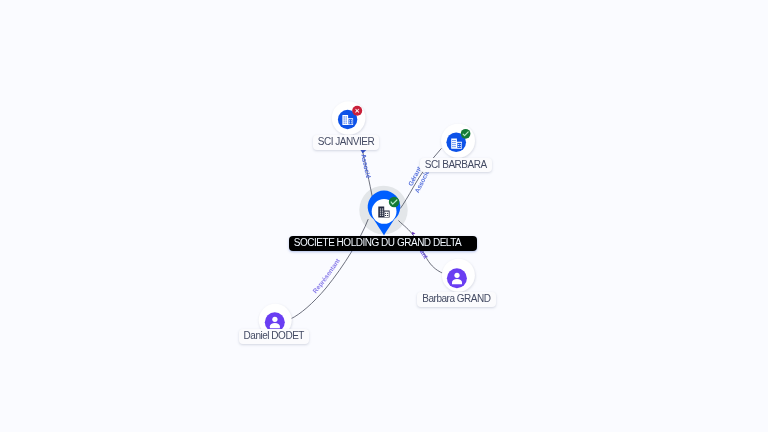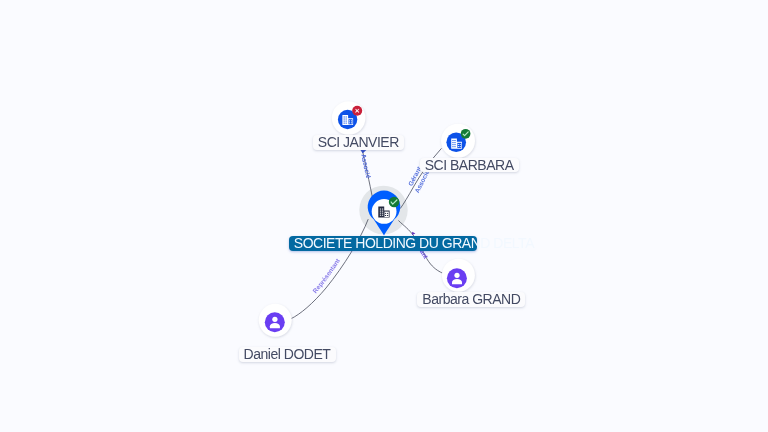--- a/index.html
+++ b/index.html
@@ -4,29 +4,29 @@
 <style>
   html,body{margin:0;padding:0;}
   body{width:768px;height:432px;overflow:hidden;background:#fafbff;
        font-family:"Liberation Sans",sans-serif;}
   #stage{position:relative;width:768px;height:432px;background:#fafbff;}
   svg.graph{position:absolute;left:0;top:0;width:768px;height:432px;display:block;}
   .edge-line{fill:none;stroke:#3e4152;stroke-width:0.75;opacity:1;}
   .edge-label{font-family:"Liberation Sans",sans-serif;font-size:6.5px;font-weight:700;letter-spacing:-0.05px;}
   .nlabel{position:absolute;background:#fbfbfd;border-radius:4px;
           box-shadow:0 1px 2.5px rgba(120,128,155,.30);
-          color:#434a63;font-size:14px;letter-spacing:-0.48px;
+          color:#434a63;font-size:10px;letter-spacing:-0.48px;
           line-height:14.5px;height:14.5px;
           padding:0 5.1px;white-space:nowrap;box-sizing:content-box;}
-  .nlabel.sel{background:#0369a1;color:#f2f8ff;
+  .nlabel.sel{background:#000000;color:#f2f8ff;
               box-shadow:0 1px 2.5px rgba(40,80,190,.35);border-radius:4px;}
   #lab-janvier{left:312.7px;top:135.1px;}
   #lab-barbara-sci{left:419.6px;top:157.6px;text-align:center;}
   #lab-barbara-dodet{left:417.2px;top:292.1px;}
-  #lab-daniel-dodet{left:238.5px;top:347px;}
+  #lab-daniel-dodet{left:238.5px;top:329px;}
   #lab-holding{left:288.7px;top:236.1px;width:178.5px;}
 </style>
 </head>
 <body>
 
 <div id="stage">
   <svg class="graph" viewBox="0 0 768 432">
     <defs>
       <filter id="softshadow" x="-60%" y="-60%" width="220%" height="220%">
         <feDropShadow dx="0.4" dy="0.9" stdDeviation="1.1" flood-color="#9aa0b5" flood-opacity="0.40"></feDropShadow>

